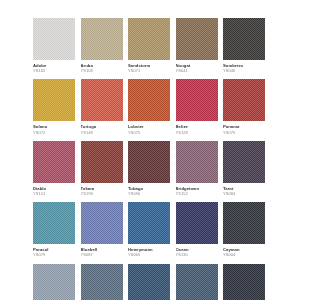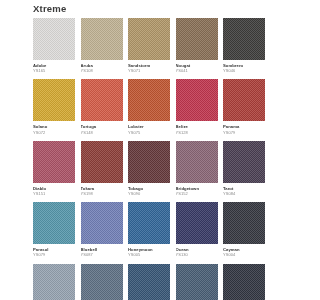--- a/index.html
+++ b/index.html
@@ -113,21 +113,20 @@
     line-height: 5.2px;
     white-space: nowrap;
     overflow: hidden;
   }
 </style>
 </head>
 <body>
 
 <div id="page">
 
-  <div id="collection-title">Xtreme</div>
 
   <div id="swatch-grid">
       <div class="swatch-cell">
         <div class="swatch-chip" style="background-color: rgb(244, 243, 241);"></div>
         <div class="swatch-meta">
           <div class="swatch-name">Adobe</div>
           <div class="swatch-code">YS165</div>
         </div>
       </div>
       <div class="swatch-cell">

